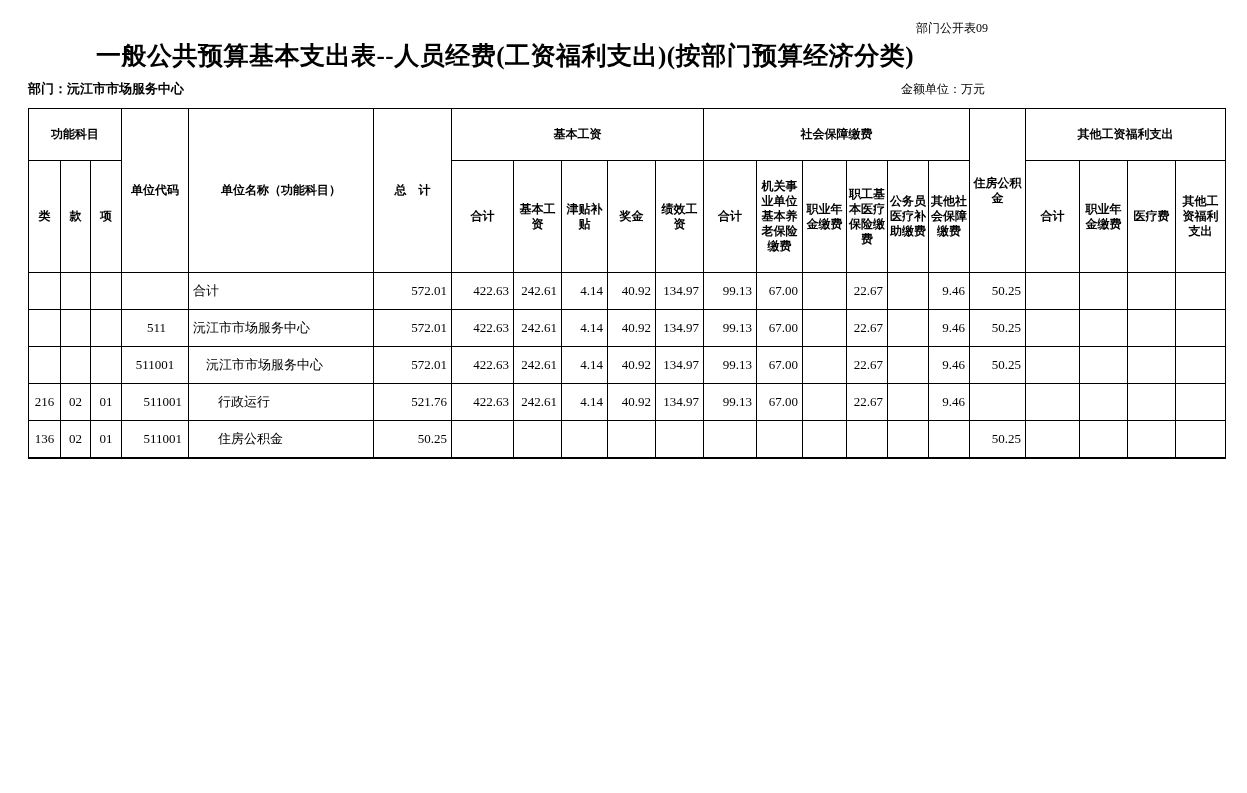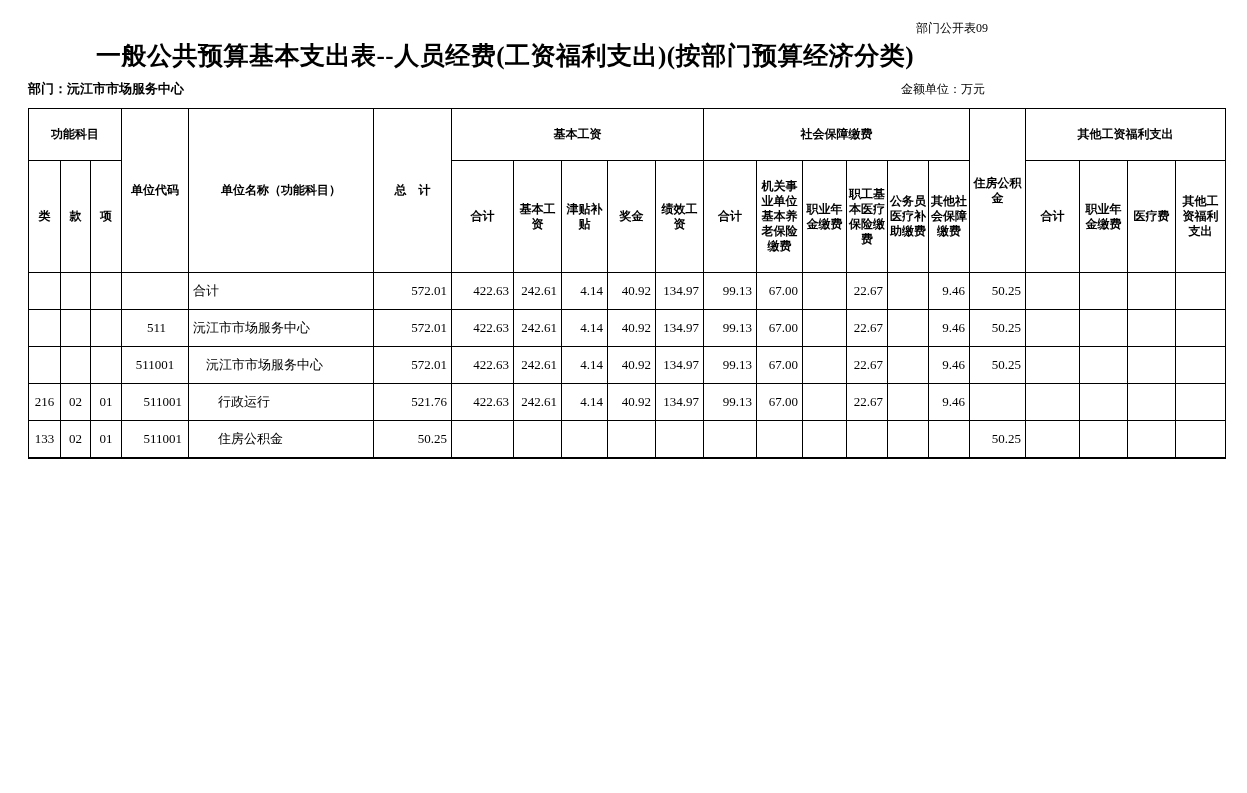--- a/index.html
+++ b/index.html
@@ -251,21 +251,21 @@
           <td class="c-value">22.67</td>
           <td class="c-value"></td>
           <td class="c-value">9.46</td>
           <td class="c-value"></td>
           <td class="c-value"></td>
           <td class="c-value"></td>
           <td class="c-value"></td>
           <td class="c-value"></td>
         </tr>
         <tr>
-          <td class="c-center">133</td>
+          <td class="c-center">136</td>
           <td class="c-center">02</td>
           <td class="c-center">01</td>
           <td class="c-right">511001</td>
           <td class="c-name indent-2">住房公积金</td>
           <td class="c-value">50.25</td>
           <td class="c-value"></td>
           <td class="c-value"></td>
           <td class="c-value"></td>
           <td class="c-value"></td>
           <td class="c-value"></td>

